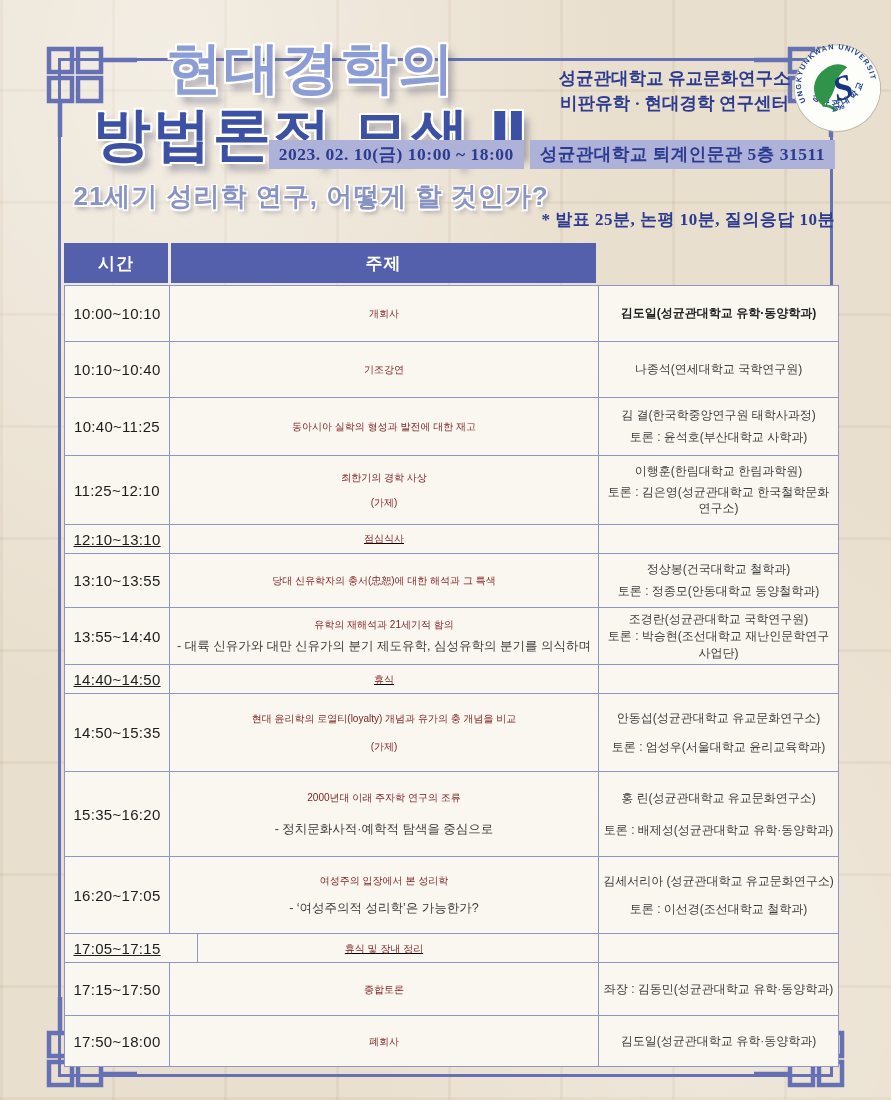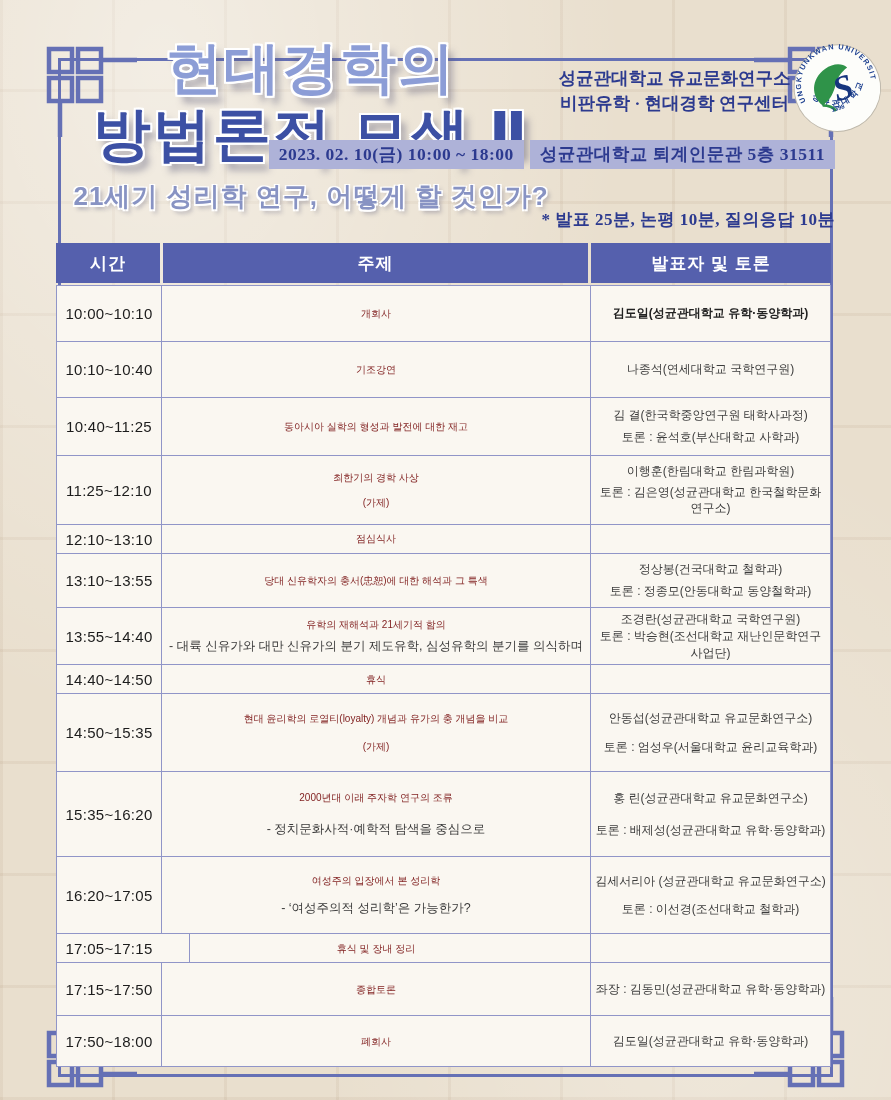--- a/index.html
+++ b/index.html
@@ -51,38 +51,38 @@
     background:var(--badge-bg,#aeb2d8);color:var(--navy,#2c3a8f);
     font-family:"Liberation Serif","DejaVu Serif",serif;font-weight:700;font-size:17.5px;
     padding:2px 10px 3px 10px;letter-spacing:.5px;
   }
   .note{
     position:absolute;right:56px;top:208px;
     font-family:"Liberation Serif","DejaVu Serif",serif;font-weight:700;
     color:var(--navy,#2c3a8f);font-size:17px;letter-spacing:.5px;
   }
   
-  .schedule{position:absolute;left:56px;top:243px;width:775px;}
+  .schedule{position:absolute;left:64px;top:243px;width:775px;}
   .thead{display:grid;grid-template-columns:104px 1fr 240px;gap:3px;margin-bottom:2px;}
   .thead .hcell{
     background:var(--header-bg,#5560ad);color:#fff;font-size:17px;font-weight:700;
     height:40px;display:flex;align-items:center;justify-content:center;letter-spacing:1px;
   }
   .tbody{border:1.6px solid var(--tborder,#9095c8);background:var(--cell-bg,#faf7f1);}
   .trow{display:grid;grid-template-columns:104px 1fr 240px;}
   .trow + .trow{border-top:1.6px solid var(--tborder,#9095c8);}
   .cell{display:flex;flex-direction:column;align-items:center;justify-content:space-evenly;
         padding:3px 4px;text-align:center;}
   .cell + .cell{border-left:1.6px solid var(--tborder,#9095c8);}
   .cell.time{font-size:15px;color:#1c1c1c;letter-spacing:.3px;justify-content:center;text-align:right;}
   .tline{font-size:10px;color:#7f1d1d;line-height:1.35;}
   .tline.sub{font-size:12.5px;color:#3a3a3a;}
   .sline{font-size:12px;color:#3c3c3c;line-height:1.4;}
   .sline.bold{font-weight:700;color:#222;}
-  .compact .cell{padding:2px 12px;}
+  .compact .cell{padding:2px 12px;text-decoration:underline;}
 </style>
 </head>
 <body>
 
 <div class="canvas">
 
   <div class="frame"></div>
 
   <div class="corner c-tl">
     <svg width="92" height="92" viewBox="0 0 92 92" fill="none" stroke="#6570b5" stroke-width="4.5">
@@ -158,21 +158,20 @@
     <div class="badge">2023. 02. 10(금) 10:00 ~ 18:00</div>
     <div class="badge">성균관대학교 퇴계인문관 5층 31511</div>
   </div>
 
   <div class="note">* 발표 25분, 논평 10분, 질의응답 10분</div>
 
   <div class="schedule">
     <div class="thead">
         <div class="hcell">시간</div>
         <div class="hcell">주제</div>
-        <div class="hcell">발표자 및 토론</div>
       </div>
     <div class="tbody">
         <div class="trow" style="min-height: 55px;">
           <div class="cell time">10:00~10:10</div>
           <div class="cell topic">
             <div class="tline">개회사</div>
           </div>
           <div class="cell speaker">
             <div class="sline bold">김도일(성균관대학교 유학·동양학과)</div>
           </div>

